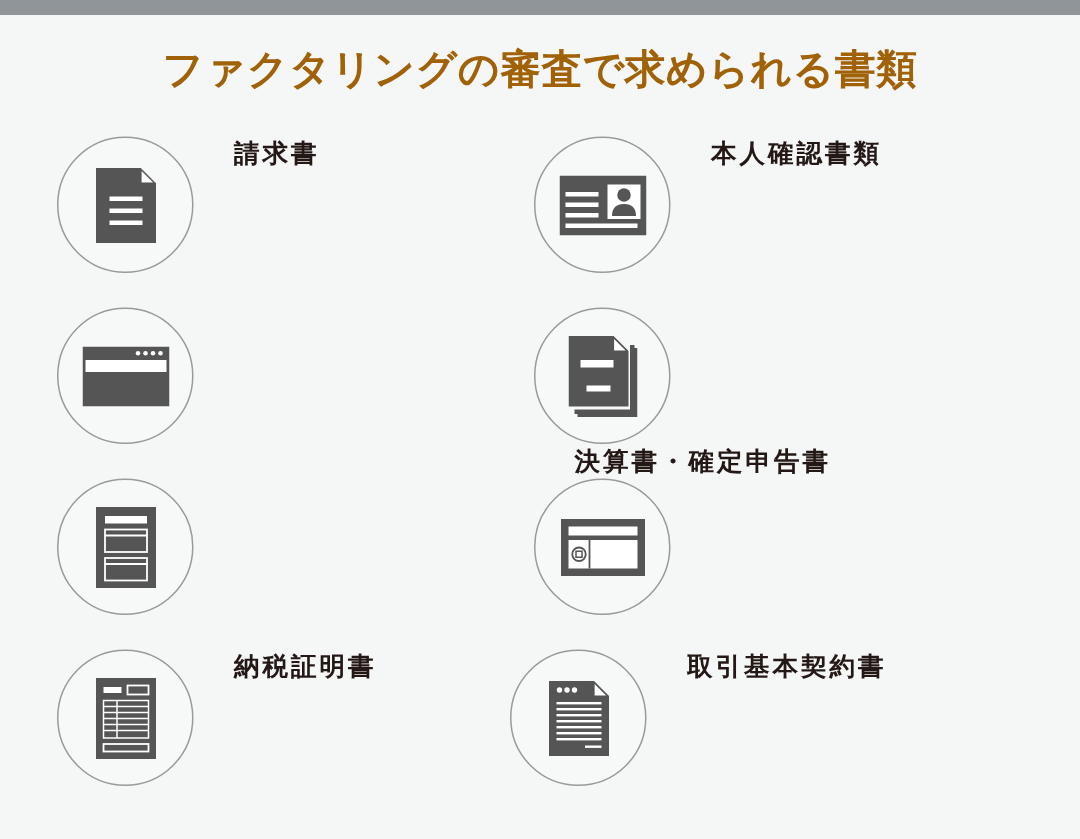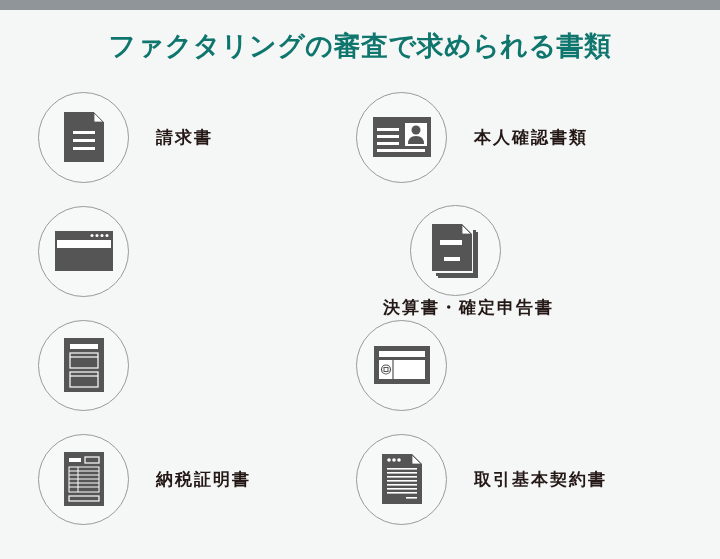--- a/index.html
+++ b/index.html
@@ -6,23 +6,23 @@
   body {
     width: 720px; height: 559px; overflow: hidden;
     background: #f5f6f6;
     font-family: "DejaVu Sans", "Liberation Sans", sans-serif;
     position: relative;
     color: #231815;
   }
   .topbar { position: absolute; left: 0; top: 0; width: 720px; height: 10px; background: #8f9599; }
   .title {
     position: absolute; left: 0; top: 28px; width: 720px; text-align: center;
-    font-size: 27px; font-weight: bold; letter-spacing: 0.5px; color: #0f766e;
+    font-size: 27px; font-weight: bold; letter-spacing: 0.5px; color: #a16207;
   }
-  .item { position: absolute; height: 92px; display: flex; align-items: center; }
+  .item { position: absolute; height: 92px; display: flex; }
   .circle {
     width: 89px; height: 89px; border-radius: 50%;
     border: 1.6px solid #9a9a9a; background: #f7f8f8;
     display: flex; align-items: center; justify-content: center;
     flex-shrink: 0;
   }
   .label {
     margin-left: 27px; font-size: 17px; font-weight: bold; letter-spacing: 2px; color: #231815;
     white-space: nowrap;
   }
@@ -145,21 +145,21 @@
         <line x1="5" y1="27" x2="35" y2="27" stroke="#fff" stroke-width="1"></line>
         <line x1="5" y1="31" x2="35" y2="31" stroke="#fff" stroke-width="1"></line>
         <line x1="5" y1="35" x2="35" y2="35" stroke="#fff" stroke-width="1"></line>
         <rect x="5" y="44" width="30" height="5" fill="none" stroke="#fff" stroke-width="1.2"></rect>
       </svg>
     </span>
   </div>
   <div class="label">納税証明書</div>
 </div>
 
-<div class="item" style="left:356px; top:433px;">
+<div class="item" style="left:340px; top:433px;">
   <div class="circle">
     <span>
       <svg width="40" height="50" viewBox="0 0 40 50">
         <path d="M0 0 H30 L40 10 V50 H0 Z" fill="#555"></path>
         <path d="M30 1 L39 10 H30 Z" fill="#fff" stroke="#555" stroke-width="0.8"></path>
         <circle cx="7" cy="6" r="1.8" fill="#fff"></circle>
         <circle cx="12" cy="6" r="1.8" fill="#fff"></circle>
         <circle cx="17" cy="6" r="1.8" fill="#fff"></circle>
         <rect x="5" y="14" width="30" height="1.6" fill="#fff"></rect>
         <rect x="5" y="18" width="30" height="1.6" fill="#fff"></rect>

